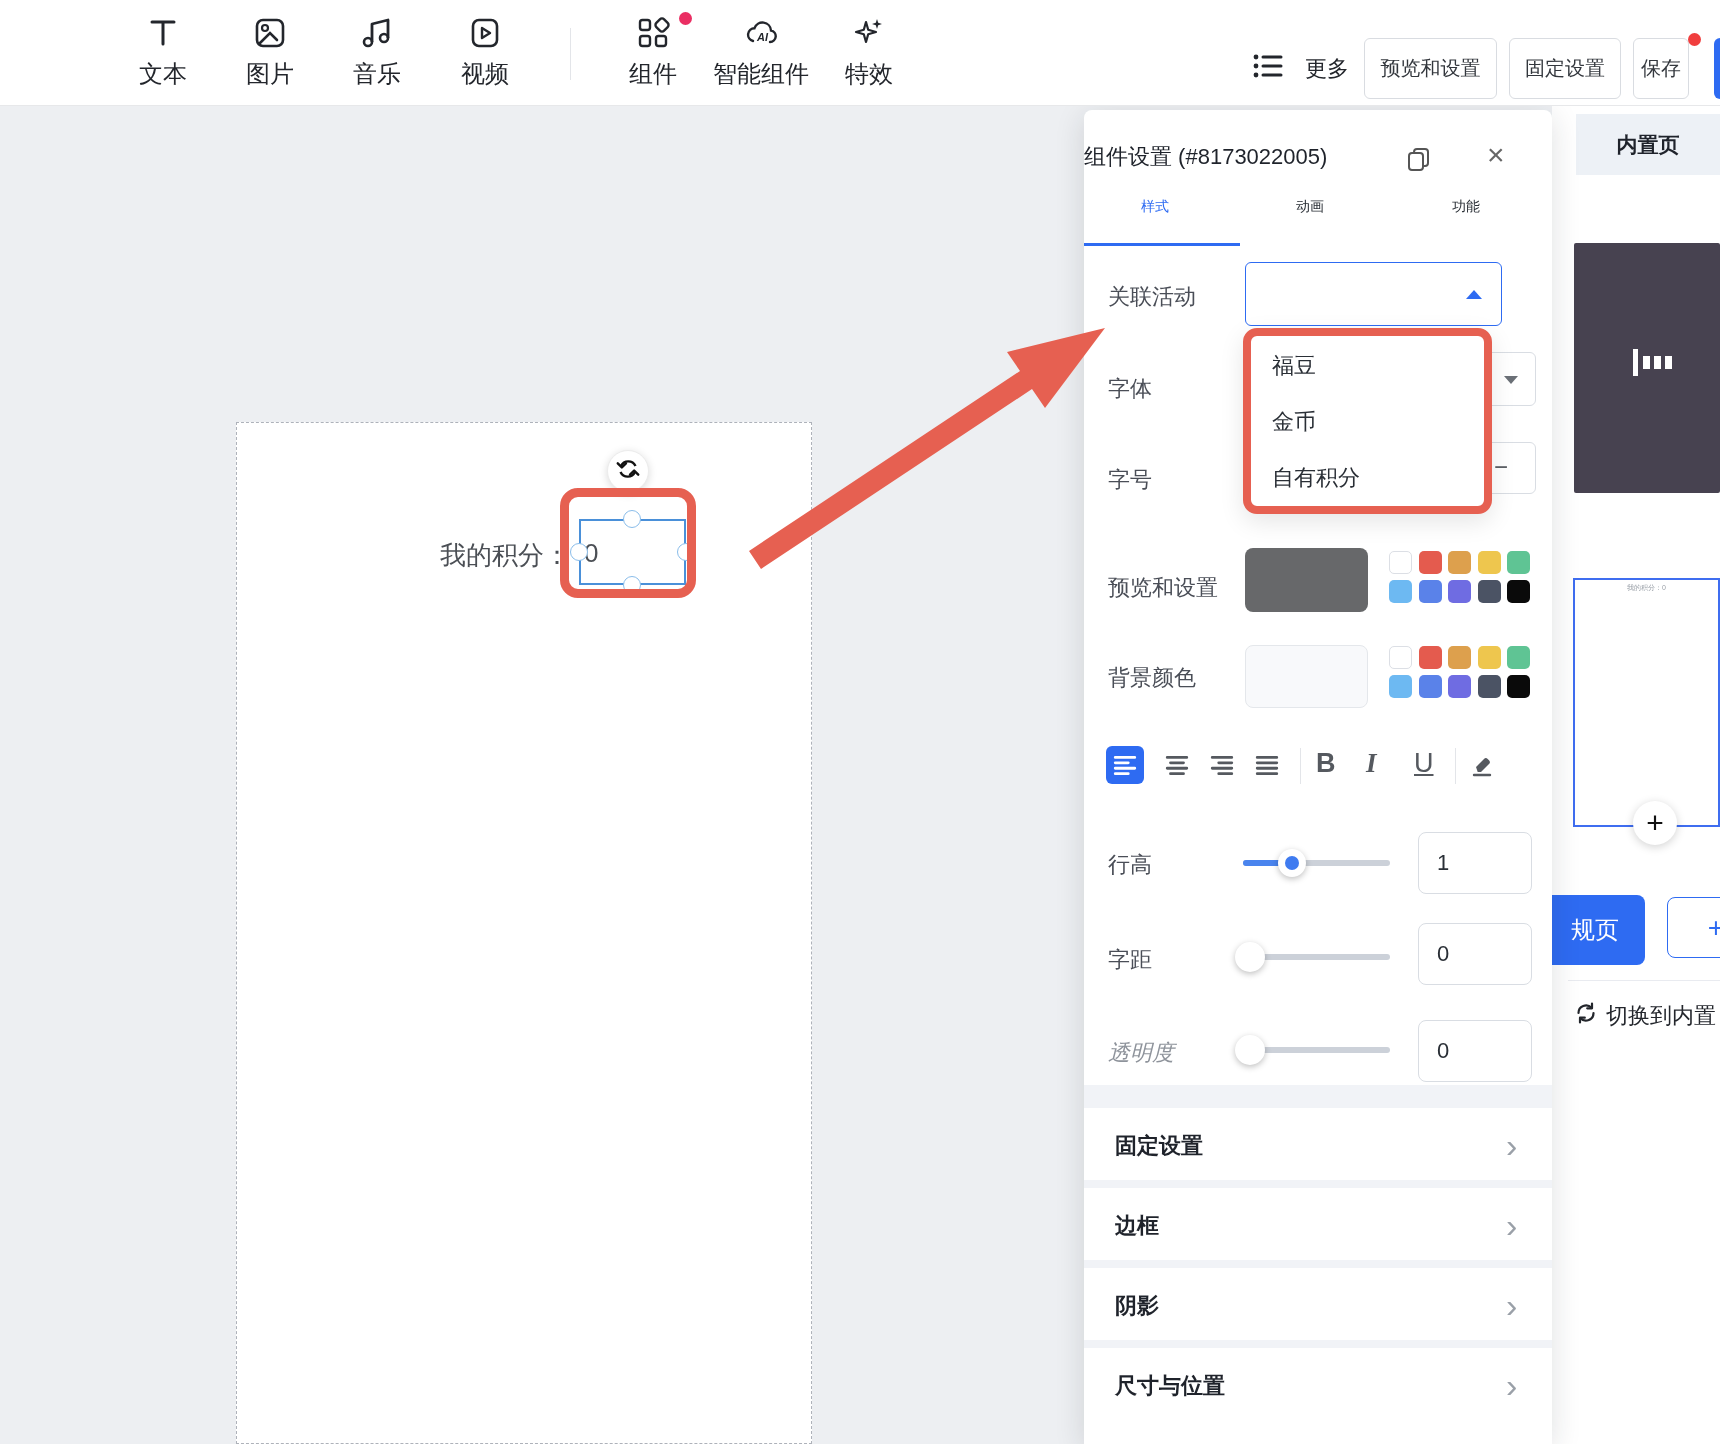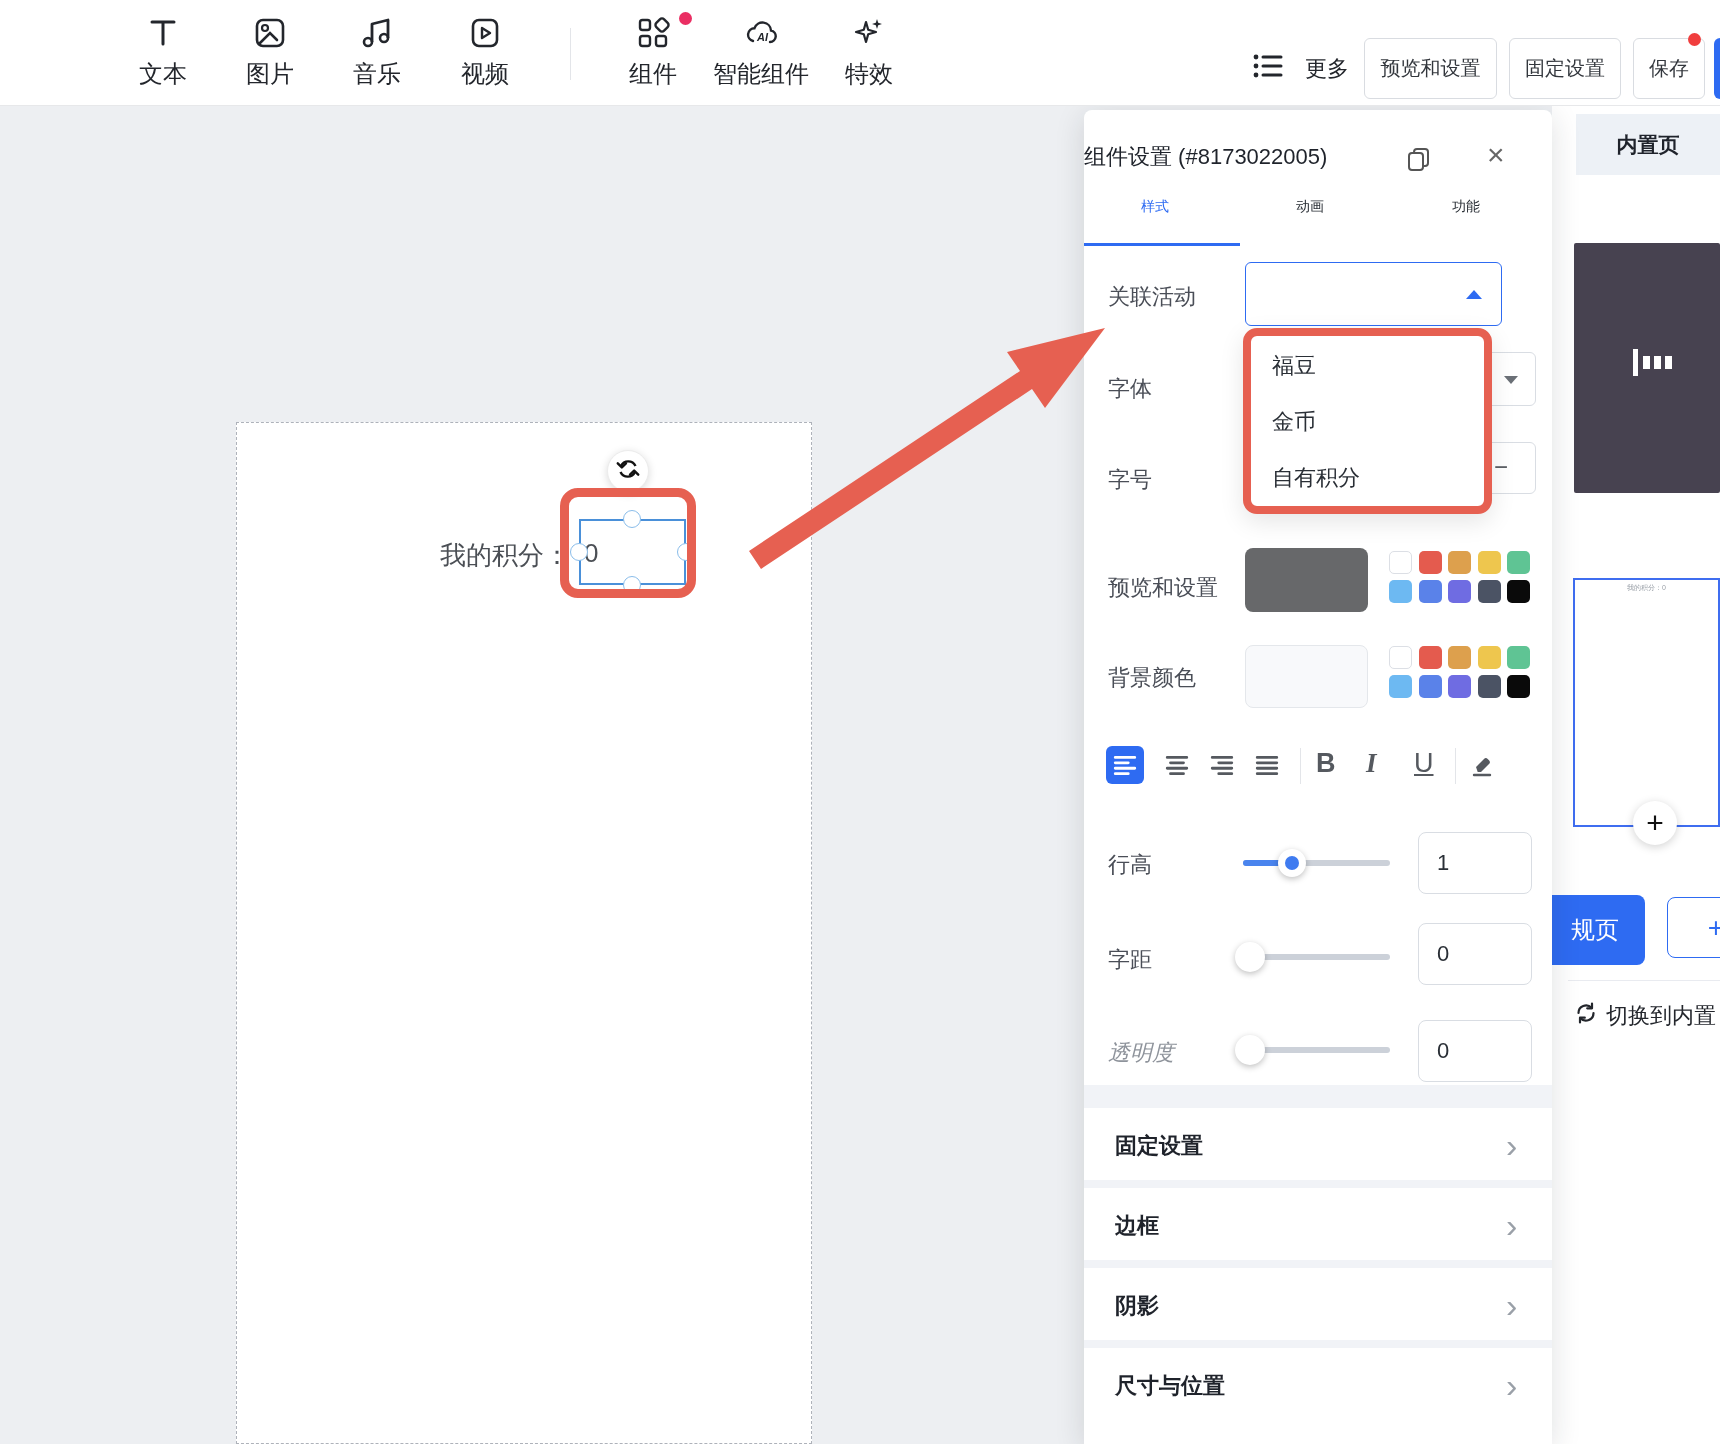--- a/index.html
+++ b/index.html
@@ -162,21 +162,21 @@
         </svg>
     </span>
     <span>更多</span>
   </div>
   <div class="abs tb-btn" style="left:1364px;width:133px;">
     <span>预览和设置</span>
   </div>
   <div class="abs tb-btn" style="left:1509px;width:112px;">
     <span>固定设置</span>
   </div>
-  <div class="abs tb-btn" style="left:1633px;width:72px;">
+  <div class="abs tb-btn" style="left:1633px;width:56px;">
     <span>保存</span>
   </div>
   <div class="abs dot" style="left:1688px;top:33px;width:13px;height:13px;background:#f03e3e;z-index:62"></div>
   <div class="abs" style="left:1714px;top:38px;width:20px;height:61px;background:#2e6bf2;border-radius:6px;z-index:61"></div>
 
   <div class="abs artboard"></div>
 
   <div class="abs score-label">我的积分：</div>
   <div class="abs score-value">0</div>
 

